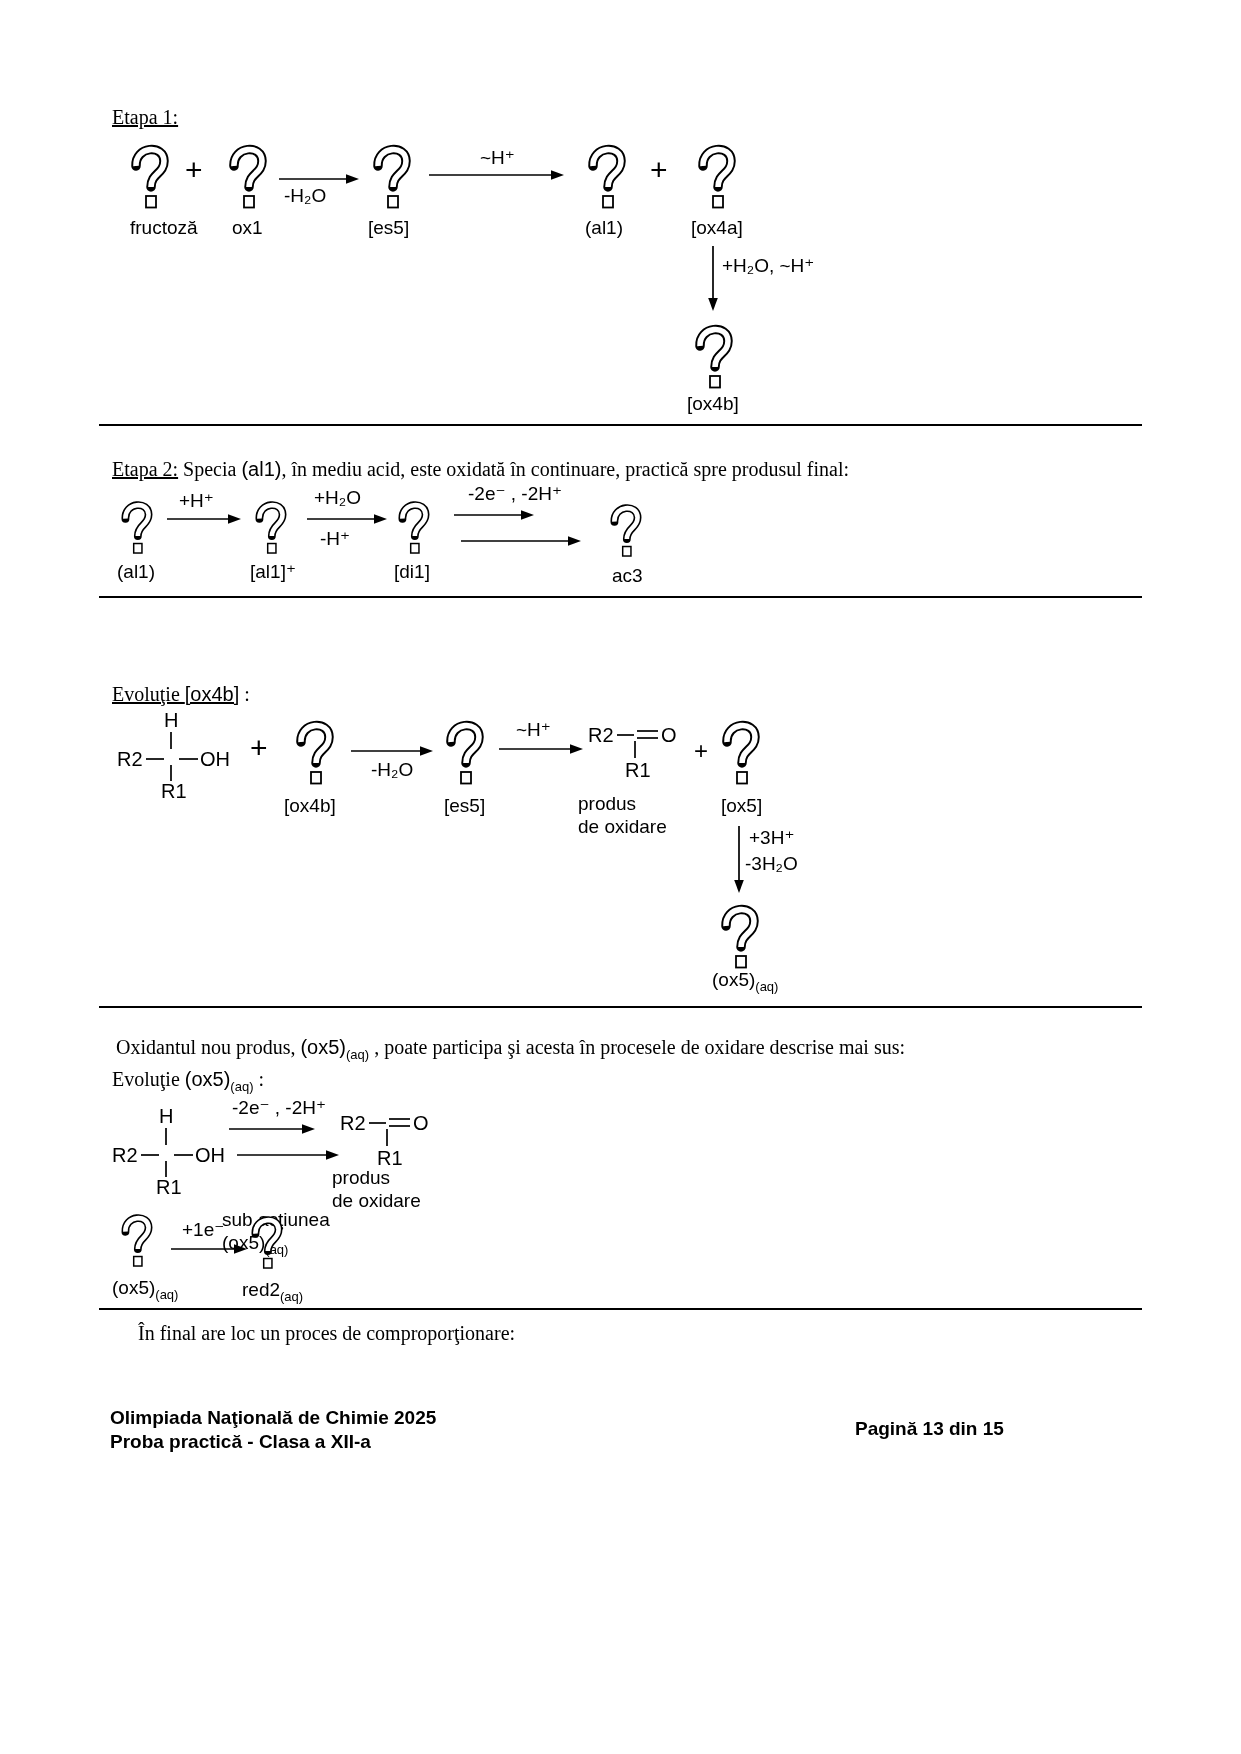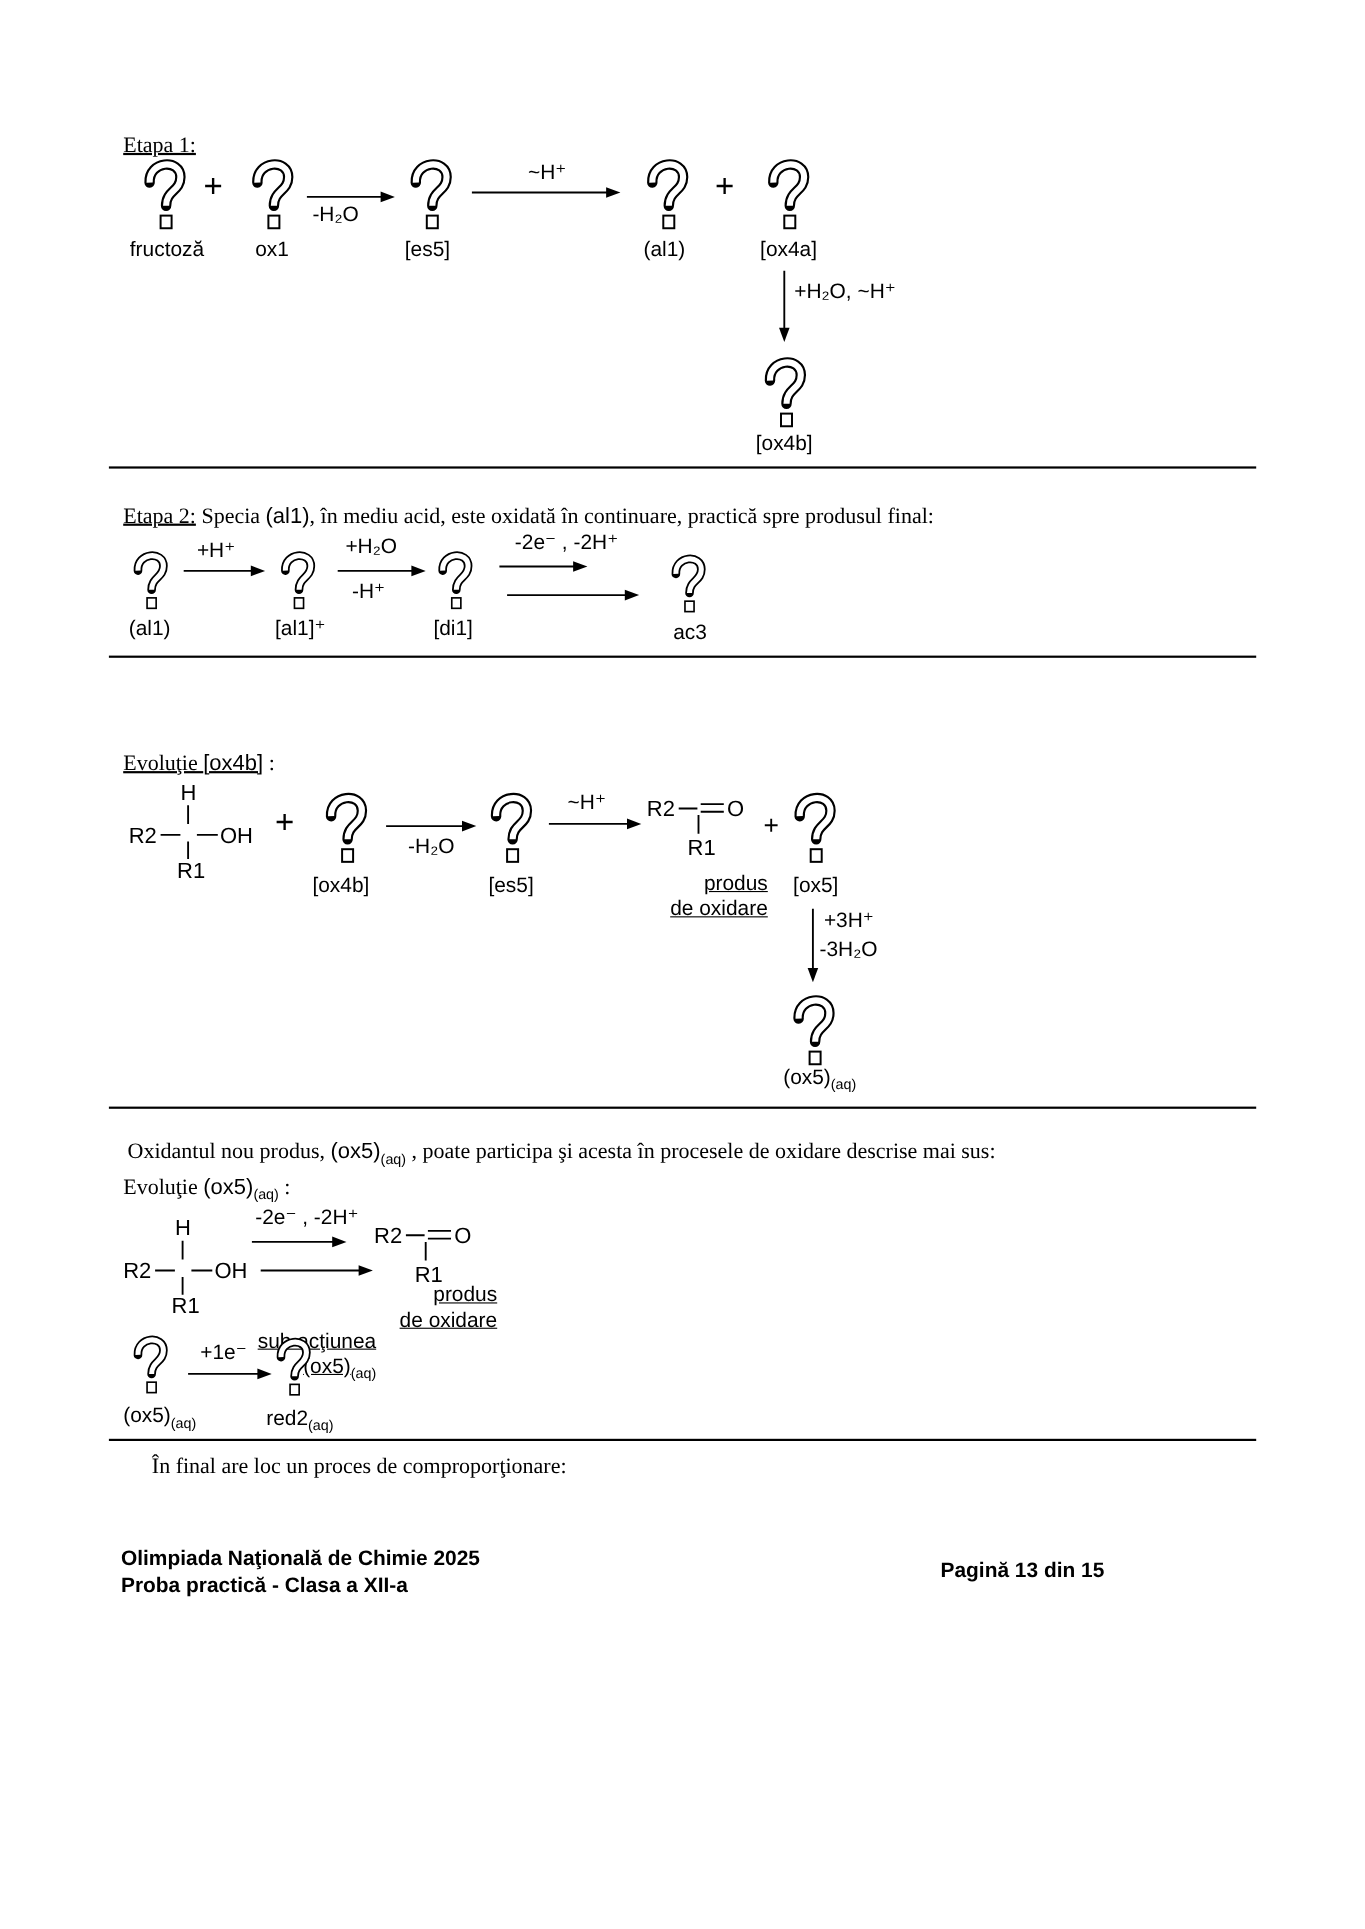--- a/index.html
+++ b/index.html
@@ -3,27 +3,27 @@
 <meta charset="utf-8">
 <style>
   * { margin:0; padding:0; box-sizing:border-box; }
   html,body { background:#fff; }
   body { width:1241px; height:1754px; position:relative; color:#000; }
   .page { position:absolute; left:0; top:0; width:1241px; height:1754px; background:#fff; overflow:hidden; }
   .abs { position:absolute; }
   .serif { font-family:"Liberation Serif","DejaVu Serif",serif; font-size:20px; line-height:27px; }
   .sans  { font-family:"Liberation Sans","DejaVu Sans",sans-serif; font-size:19px; line-height:23px; }
   .sansin { font-family:"Liberation Sans","DejaVu Sans",sans-serif; font-size:20px; }
-  .u { text-decoration:underline;margin-top:15px; }
+  .u { text-decoration:underline; }
   .plus { font-family:"Liberation Sans","DejaVu Sans",sans-serif; font-size:30px; line-height:30px; }
   .sep { border-top:2px solid #000; width:1043px; left:99px; height:0; position:absolute; }
   .subsm { font-size:13px; font-family:"Liberation Sans","DejaVu Sans",sans-serif;margin-top:30px; }
   sub { font-size:13px; }
   .footer { font-family:"Liberation Sans","DejaVu Sans",sans-serif; font-weight:bold; font-size:19px; line-height:24px; }
-  .caption { text-align:right;text-decoration:underline; }
+  .caption { text-align:left; }
   svg { display:block; }
 </style>
 </head>
 <body>
 
 <div class="page">
 
   <svg width="0" height="0" style="position:absolute">
     <defs>
       <symbol id="qm" viewBox="0 0 46 72">
@@ -80,21 +80,21 @@
   </svg>
 
   <svg class="abs" style="left:584px;top:140px" width="46" height="72">
       <use href="#qm"></use>
     </svg>
   <div class="abs plus" style="left:650px;top:155px">+</div>
   <svg class="abs" style="left:694px;top:140px" width="46" height="72">
       <use href="#qm"></use>
     </svg>
 
-  <div class="abs sans" style="left:118px;top:216px">fructoză</div>
+  <div class="abs sans" style="left:130px;top:216px">fructoză</div>
   <div class="abs sans" style="left:232px;top:216px">ox1</div>
   <div class="abs sans" style="left:368px;top:216px">[es5]</div>
   <div class="abs sans" style="left:585px;top:216px">(al1)</div>
   <div class="abs sans" style="left:691px;top:216px">[ox4a]</div>
 
   <svg class="abs" style="left:706px;top:246px" width="14" height="66">
     <line x1="7" y1="0" x2="7" y2="53" stroke="#000" stroke-width="1.7"></line>
       <polygon points="7,65 2.2,52 11.8,52" fill="#000"></polygon>
   </svg>
   <div class="abs sans" style="left:722px;top:254px">+H₂O, ~H⁺</div>

